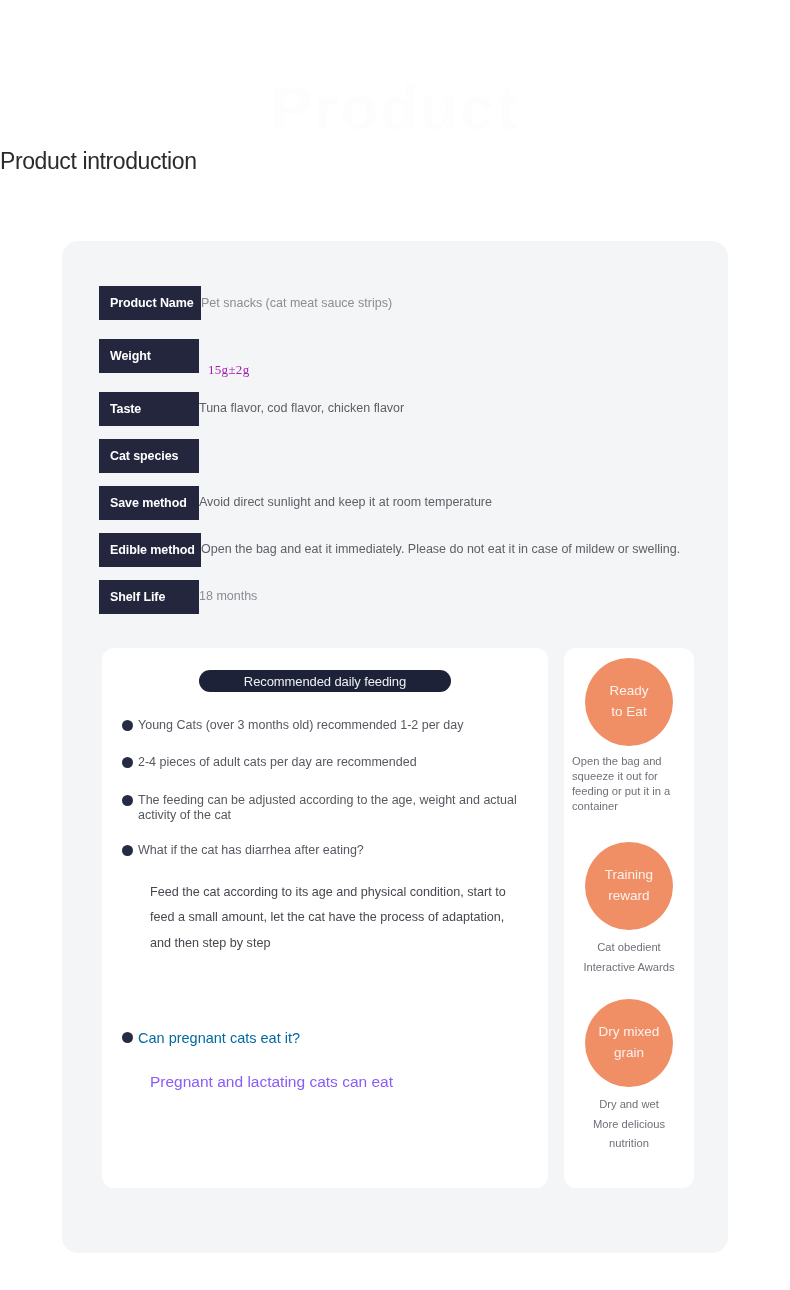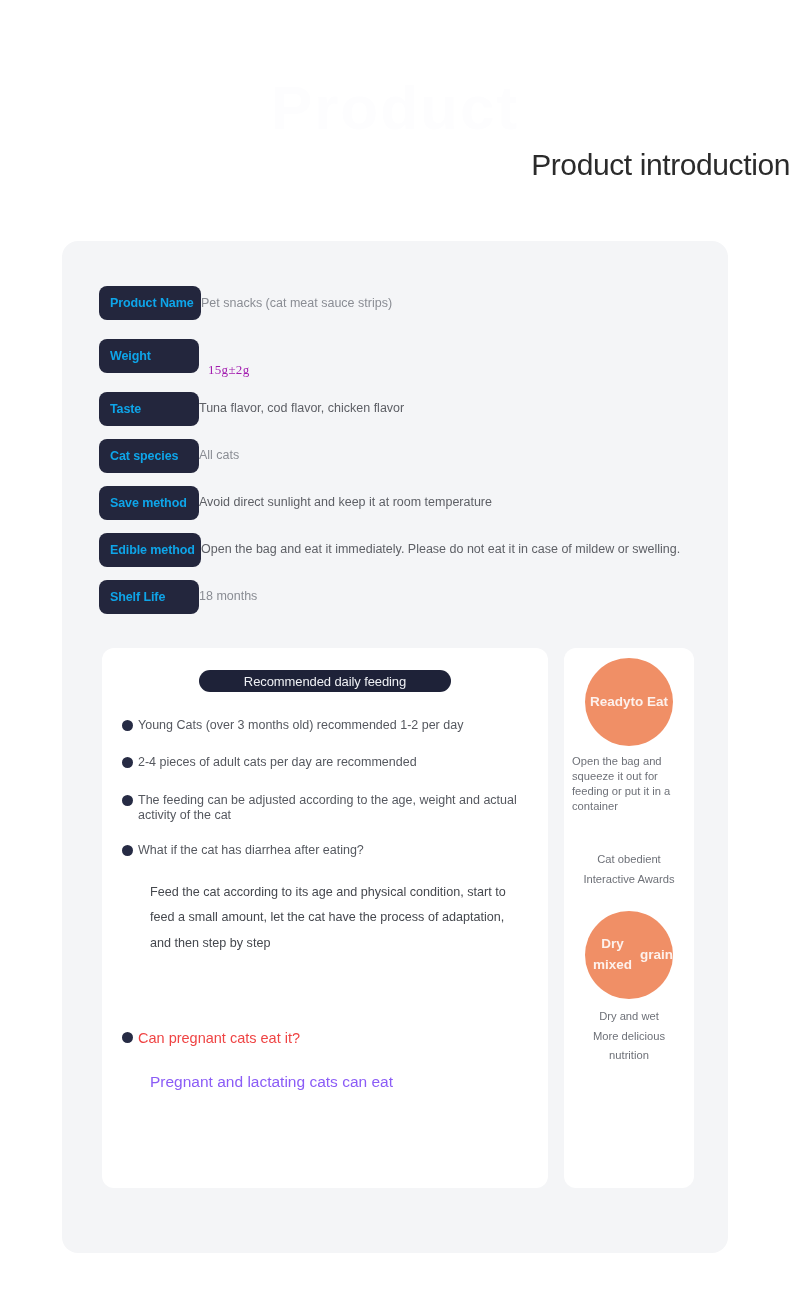--- a/index.html
+++ b/index.html
@@ -34,22 +34,22 @@
     font-weight: 700;
     letter-spacing: 2px;
     color: #fdfdfe;
     user-select: none;
   }
   .page-title {
     position: absolute;
     left: 0;
     top: 88px;
     width: 790px;
-    text-align: right;
-    font-size: 30px;
+    text-align: left;
+    font-size: 23px;
     font-weight: 400;
     color: #2b2b2b;
     letter-spacing: -0.4px;
   }
 
   
   .panel {
     position: absolute;
     left: 62px;
     top: 241px;
@@ -71,22 +71,22 @@
     display: flex;
     align-items: center;
     margin-bottom: 13px;
     min-height: 34px;
   }
   .spec-label {
     flex: 0 0 auto;
     width: 100px;
     height: 34px;
     background: #23263d;
-    border-radius: 8px;
-    color: #0ea5e9;
+    border-radius: 0;
+    color: #ffffff;
     font-size: 12.5px;
     font-weight: 700;
     display: flex;
     align-items: center;
     padding-left: 11px;
     box-sizing: border-box;
     letter-spacing: -0.1px;
   }
   .spec-label.wide { width: 102px; }
   .spec-value {
@@ -162,21 +162,21 @@
   .bullet.tight { margin-bottom: 20px; }
   .answer {
     margin: 8px 0 0 28px;
     font-size: 12.6px;
     color: #45484e;
     line-height: 2.0;
     max-width: 400px;
   }
   .bullet-lg .bullet-text {
     font-size: 14.5px;
-    color: #ef4444;
+    color: #0369a1;
   }
   .answer-lg {
     margin: 14px 0 0 28px;
     font-size: 15.5px;
     color: #8b5cf6;
     line-height: 1.5;
   }
   .spacer-block { height: 74px; }
 
   
@@ -195,26 +195,26 @@
     display: flex;
     flex-direction: column;
     align-items: center;
   }
   .circle {
     width: 88px;
     height: 88px;
     border-radius: 50%;
     background: #f08f66;
     display: flex;
-    flex-direction: row;
+    flex-direction: column;
     align-items: center;
     justify-content: center;
     color: #fdf1ec;
     font-size: 13.5px;
-    font-weight: 700;
+    font-weight: 400;
     line-height: 1.55;
     text-align: center;
   }
   .circle span { display: block; }
   .feature-caption {
     margin-top: 8px;
     width: 118px;
     text-align: center;
     font-size: 11.2px;
     color: #6e7178;
@@ -250,21 +250,20 @@
       <div class="spec-value weight">15g±2g</div>
     </div>
 
     <div class="spec-row">
       <div class="spec-label">Taste</div>
       <div class="spec-value mid">Tuna flavor, cod flavor, chicken flavor</div>
     </div>
 
     <div class="spec-row">
       <div class="spec-label">Cat species</div>
-      <div class="spec-value faint">All cats</div>
     </div>
 
     <div class="spec-row">
       <div class="spec-label">Save method</div>
       <div class="spec-value mid">Avoid direct sunlight and keep it at room temperature</div>
     </div>
 
     <div class="spec-row">
       <div class="spec-label wide">Edible method</div>
       <div class="spec-value mid">Open the bag and eat it immediately. Please do not eat it in case of mildew or swelling.</div>
@@ -325,20 +324,24 @@
         <div class="circle">
           <span>Ready</span>
           <span>to Eat</span>
         </div>
         <div class="feature-caption left-align">Open the bag and squeeze it out for feeding or put it in a container</div>
       </div>
 
       <div class="gap-a"></div>
 
       <div class="feature">
+        <div class="circle">
+          <span>Training</span>
+          <span>reward</span>
+        </div>
         <div class="feature-caption spaced">
           <div>Cat obedient</div>
           <div>Interactive Awards</div>
         </div>
       </div>
 
       <div class="gap-b"></div>
 
       <div class="feature">
         <div class="circle">

